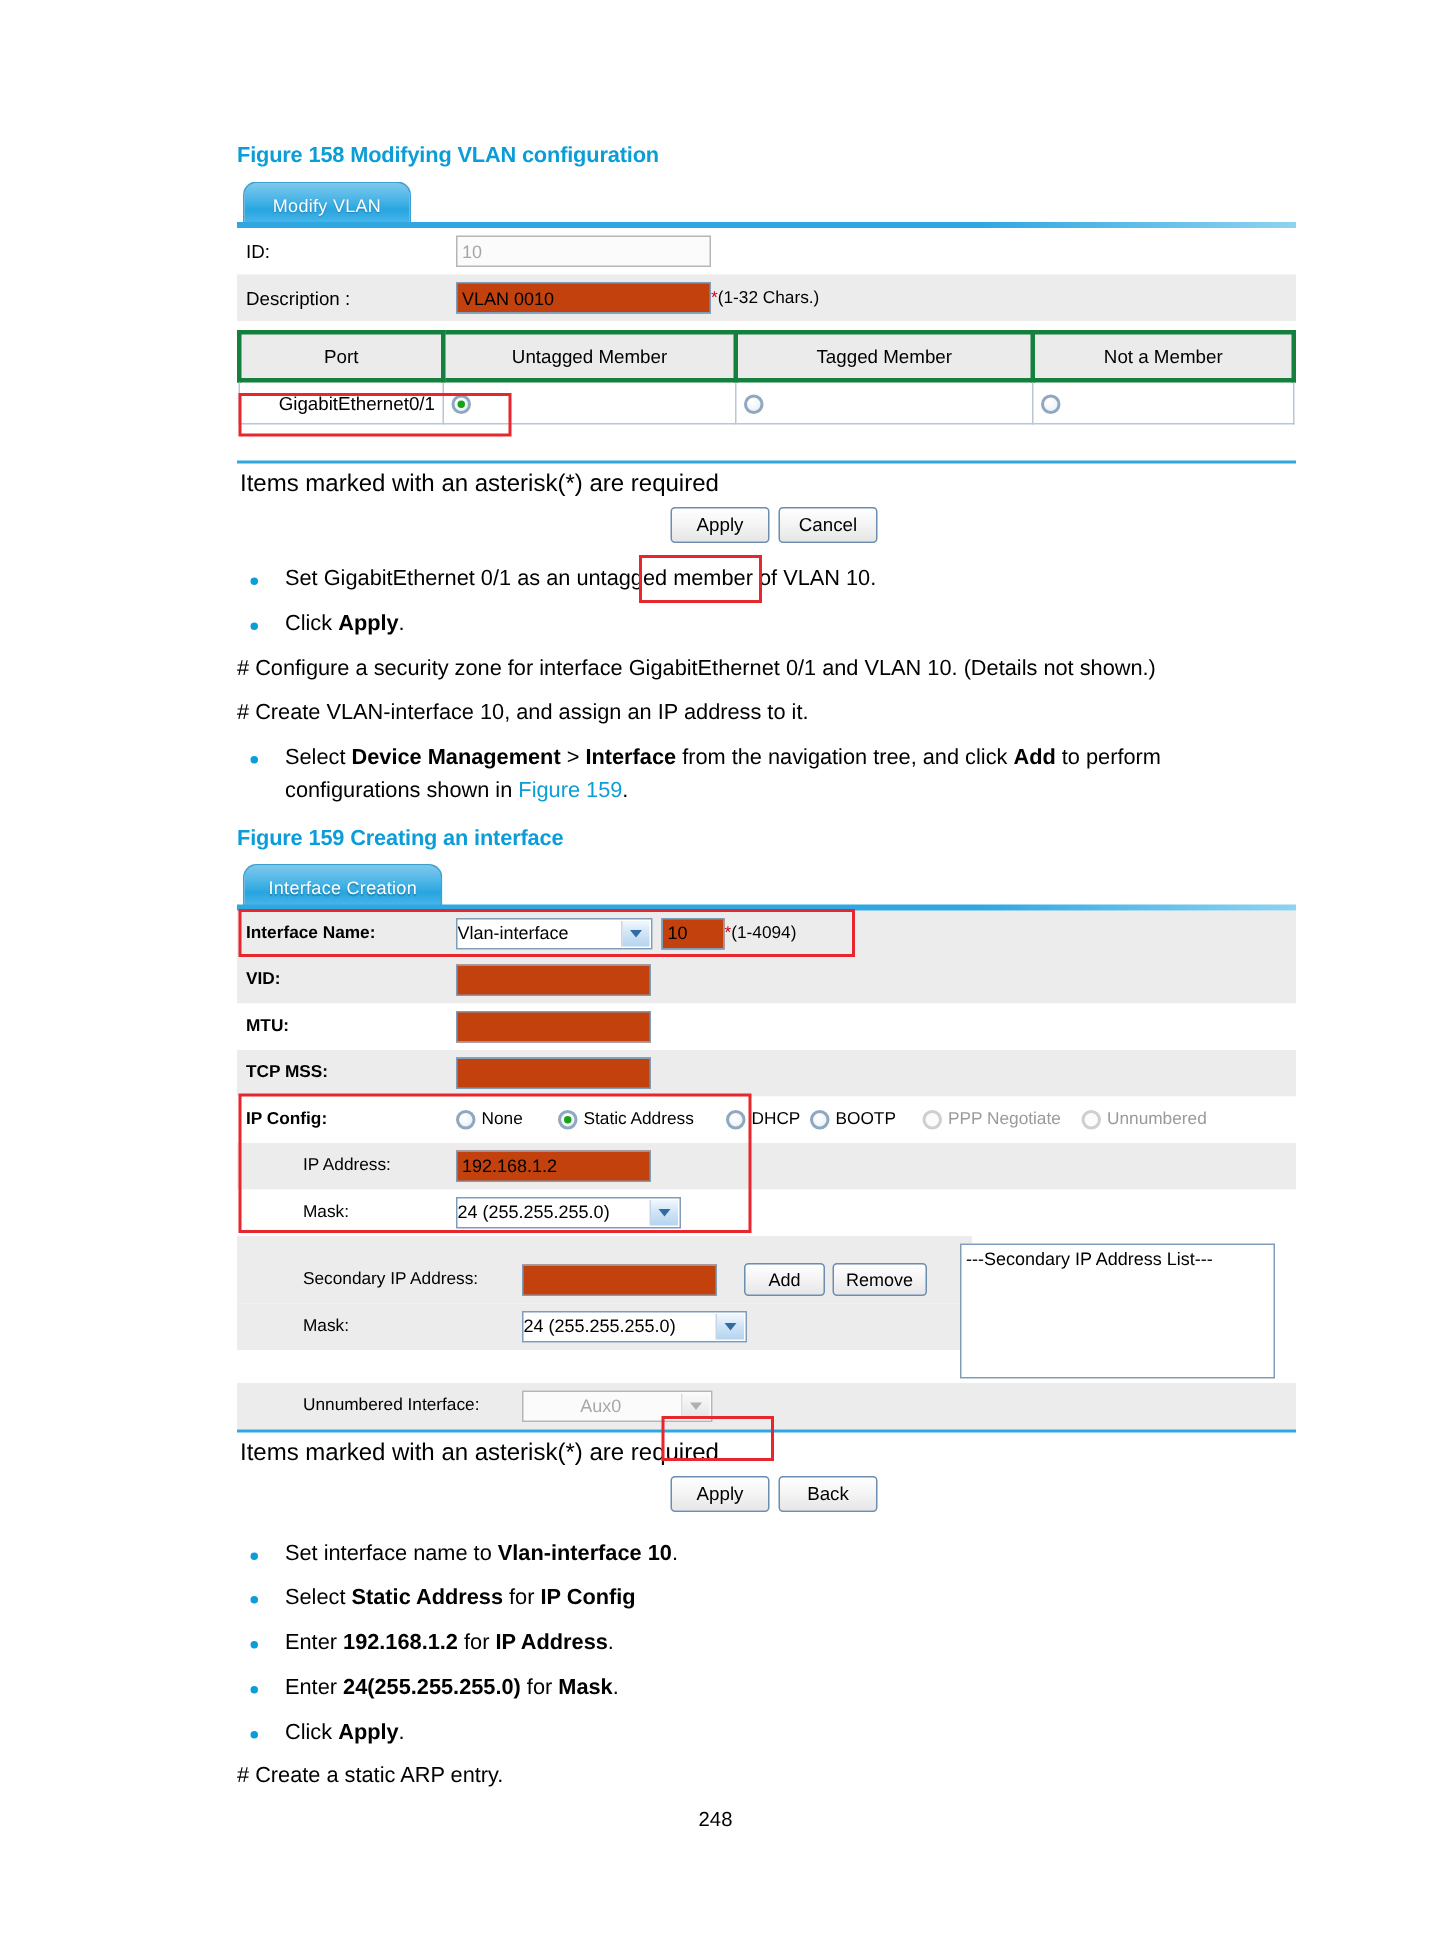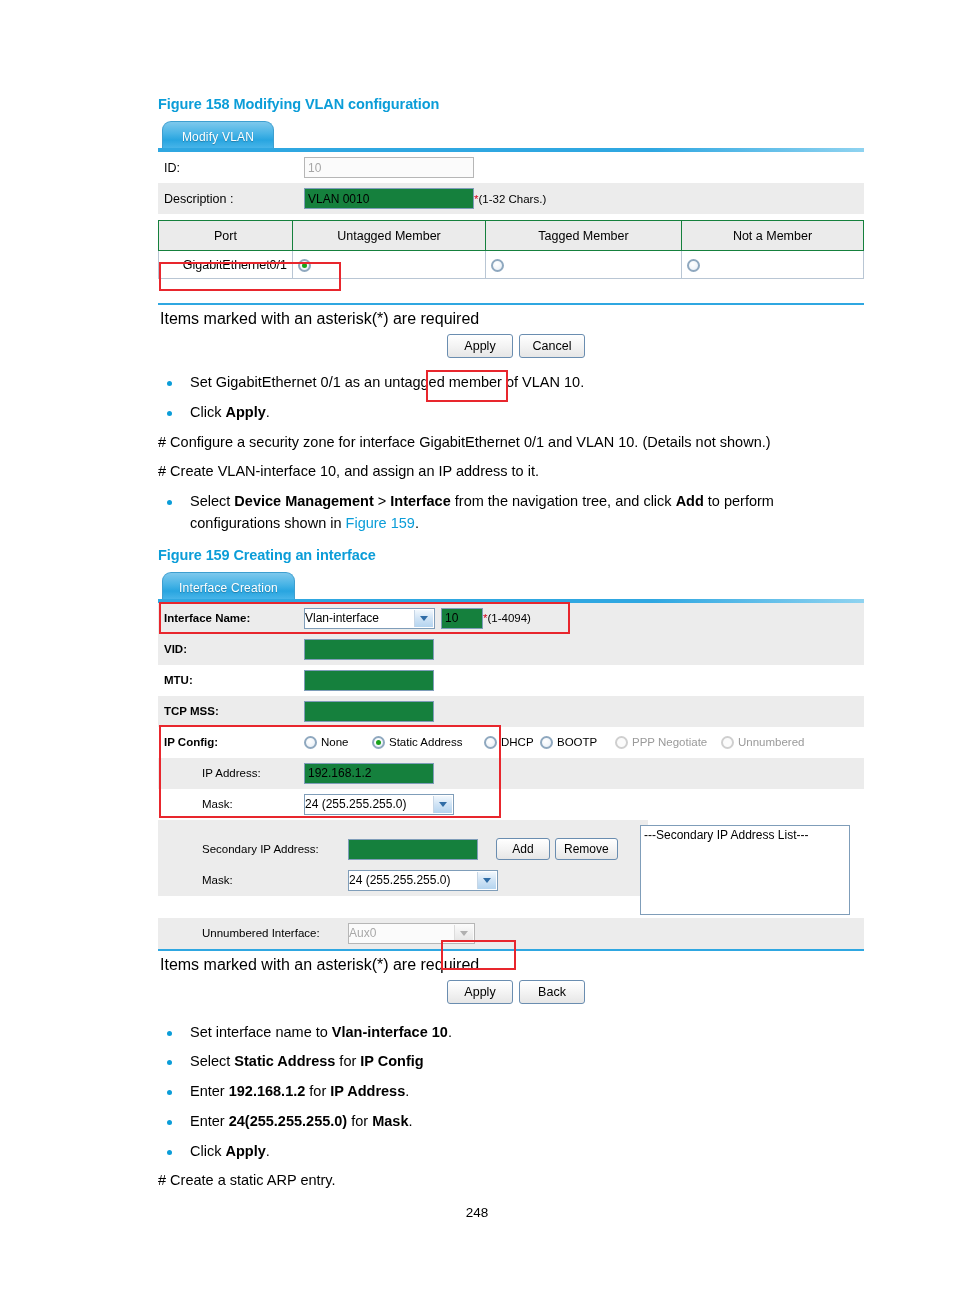--- a/index.html
+++ b/index.html
@@ -89,21 +89,21 @@
     flex: 0 0 140px;
     color: #000;
   }
   .flabel.bold { font-weight: bold; font-size: 11.5px; }
   .flabel.indent { padding-left: 38px; width: 102px; flex: 0 0 102px; font-size: 11.5px; }
 
   .tbox {
     box-sizing: border-box;
     height: 21px;
     border: 1px solid #7f9db9;
-    background: #15803d;
+    background: #c2410c;
     font-family: "Liberation Sans", sans-serif;
     font-size: 12px;
     line-height: 19px;
     padding: 0 3px;
     color: #000;
     outline: none;
   }
   .tbox.disabled { color: #a6a6a6; background: #fbfbfb; border-color: #b6b6b6; }
   .tbox.w170 { width: 170px; }
   .tbox.w130 { width: 130px; }
@@ -135,21 +135,21 @@
     border-left: 1px solid #c6d6e6;
     display: flex; align-items: center; justify-content: center;
   }
   .sel .arrow:after {
     content: "";
     border-left: 4px solid transparent;
     border-right: 4px solid transparent;
     border-top: 5px solid #2f6ca6;
     display: block;
   }
-  .sel.disabled { color: #a8a8a8; border-color: #b6b6b6; background: #fbfbfb; }
+  .sel.disabled { color: #a8a8a8; border-color: #b6b6b6; background: #fbfbfb; text-align: center; }
   .sel.disabled .arrow { background: linear-gradient(to bottom,#fafafa,#e4e4e4); border-left-color:#dcdcdc; }
   .sel.disabled .arrow:after { border-top-color: #b0b0b0; }
   .sel.w130 { width: 131px; }
   .sel.w148 { width: 150px; }
   .sel.w125 { width: 127px; }
 
   
   .radio {
     display: inline-block;
     width: 13px; height: 13px;
@@ -178,21 +178,21 @@
   
   .mtable {
     width: 706px;
     border-collapse: collapse;
     table-layout: fixed;
     font-size: 12.5px;
     background: #fff;
   }
   .mtable th {
     background: #ebebeb;
-    border: 1px solid #15803d;
+    border: 3px solid #15803d;
     height: 27px;
     font-weight: normal;
     text-align: center;
     color: #000;
   }
   .mtable td {
     border: 1px solid #b9c6d4;
     height: 27px;
     padding: 0 5px;
     color: #000;

